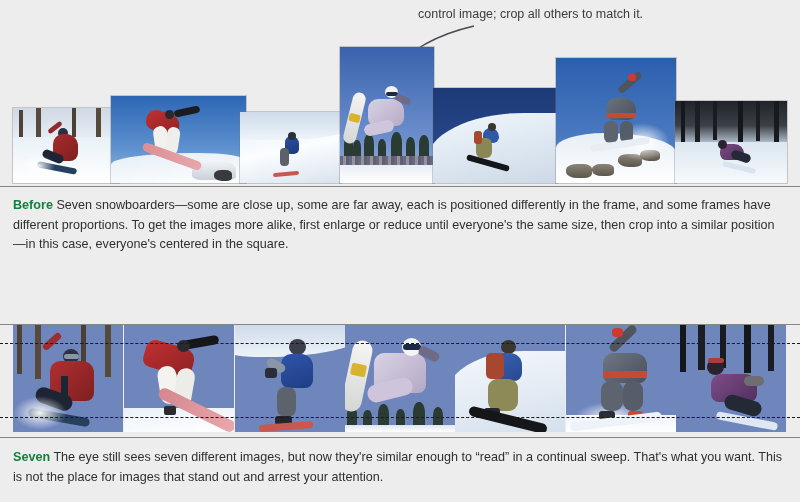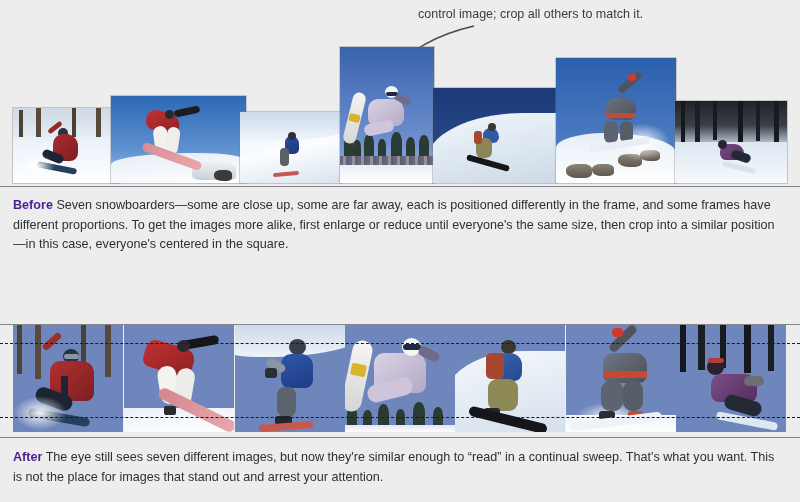--- a/index.html
+++ b/index.html
@@ -38,21 +38,21 @@
 
   .rule{
     position:absolute;left:0;width:800px;height:1px;background:#86868a;
   }
 
   
   .caption{
     position:absolute;left:13px;width:772px;
     font-size:12.6px;line-height:19.5px;color:#2f2f31;
   }
-  .caption b{font-weight:bold;color:#4c1d95;}
+  .caption b{font-weight:bold;color:#15803d;}
 
   
   .after-strip{
     position:absolute;left:0;top:325px;width:800px;height:112px;
   }
   .after-strip .cell{
     position:absolute;top:0;height:107px;width:110px;overflow:hidden;
     background:#6f86bd;
   }
   .guide{
@@ -309,17 +309,17 @@
       <div class="board" style="left:36%;top:86%;width:62px;height:8px;background:#dde8f2;transform:rotate(11deg);"></div>
     </div>
   </div>
 
   <div class="guide" style="top:343px;"></div>
   <div class="guide" style="top:417px;"></div>
 
   <div class="rule" style="top:437px;"></div>
 
   <div class="caption" style="top:448px;">
-    <b>After</b>
+    <b>Seven</b>
     <span>The eye still sees seven different images, but now they're similar enough to “read” in a continual sweep. That's what you want. This is not the place for images that stand out and arrest your attention.</span>
   </div>
 
 </div>
 
 </body></html>

